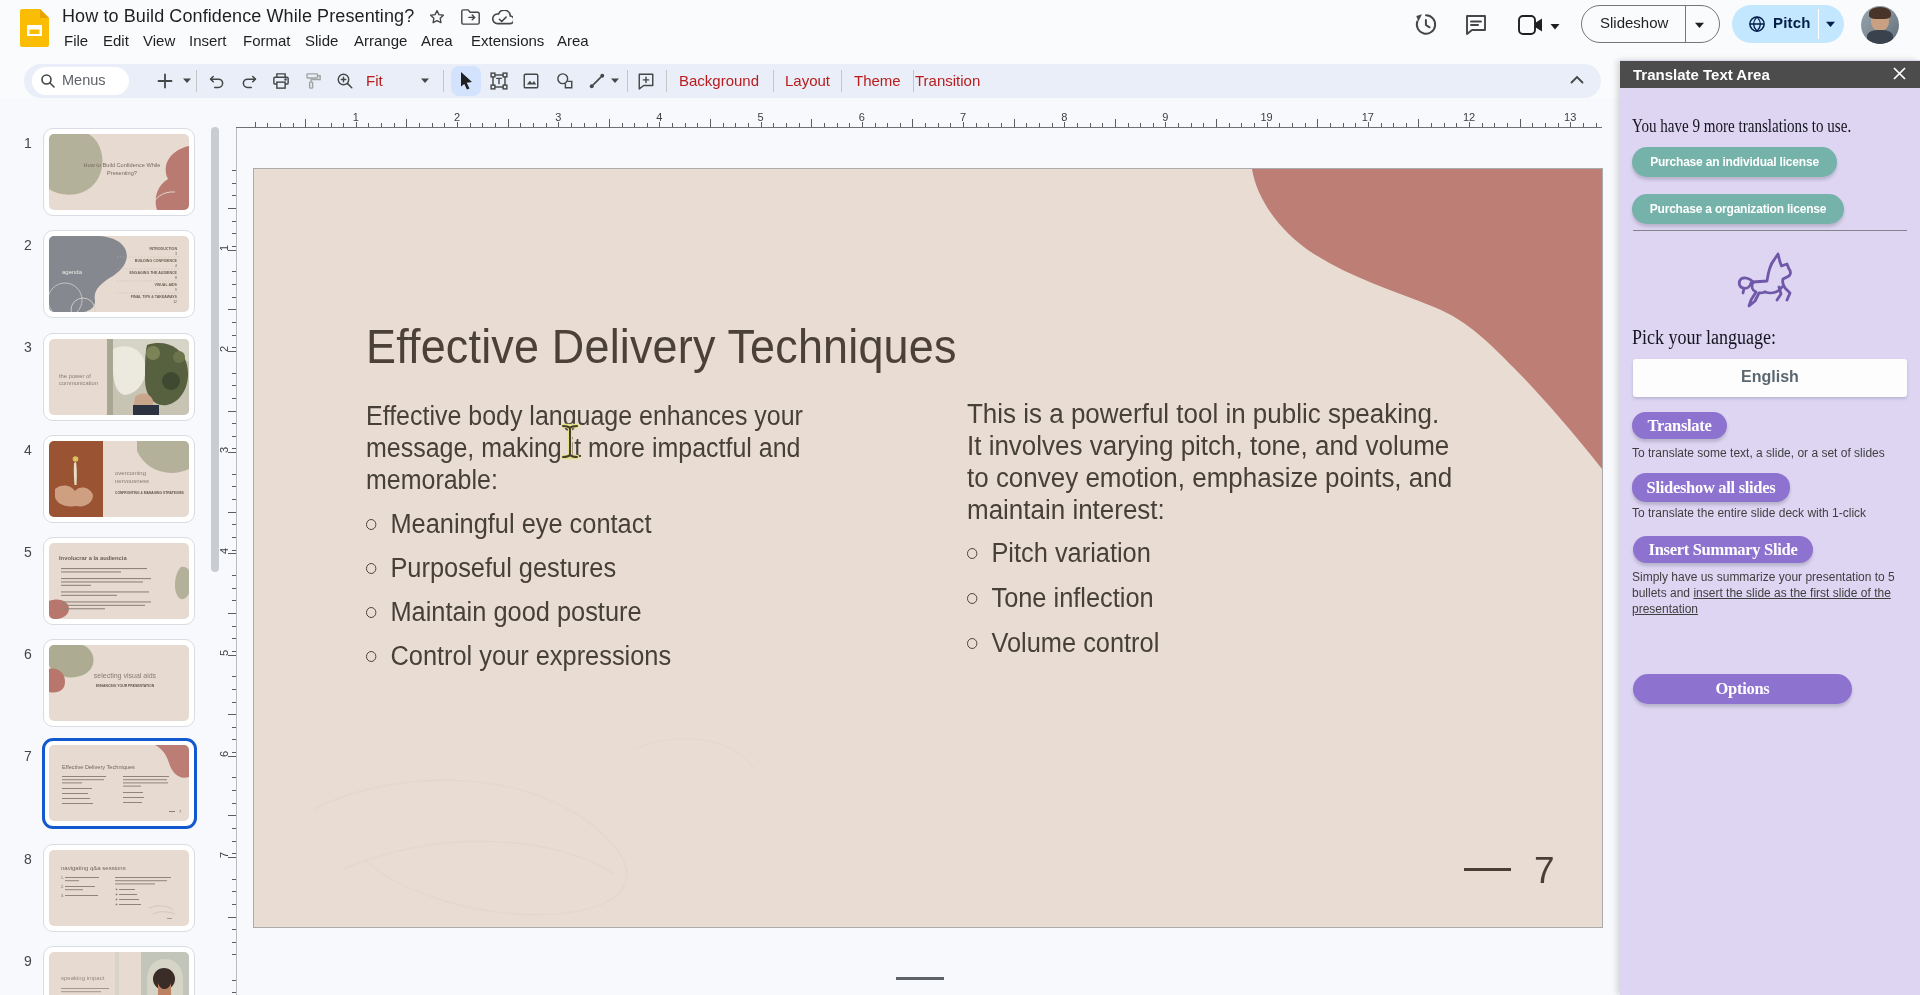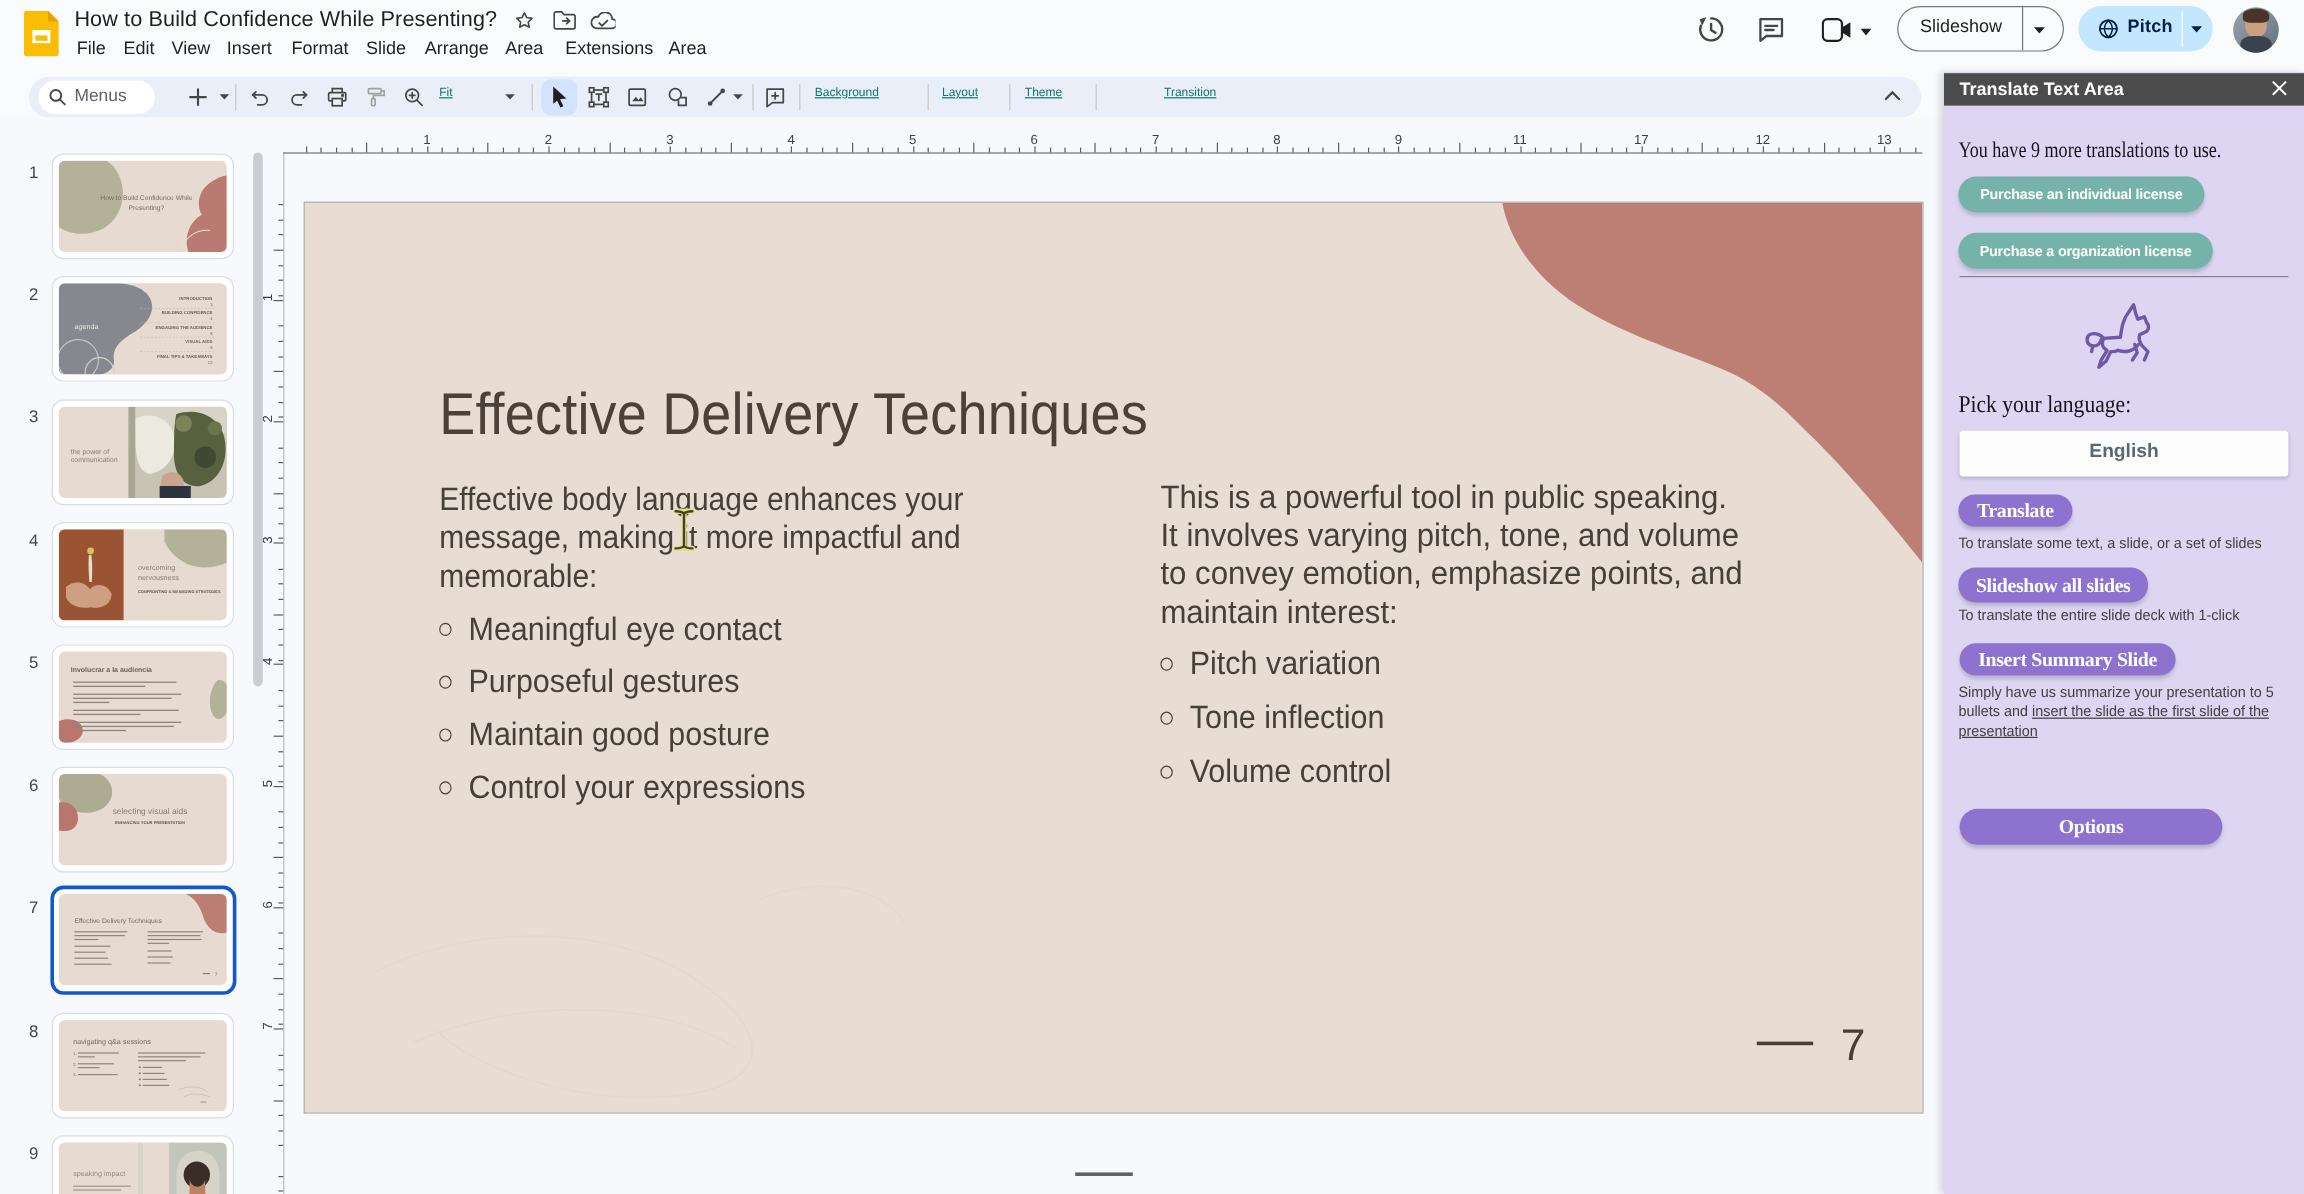--- a/index.html
+++ b/index.html
@@ -8,21 +8,21 @@
   .abs { position:absolute; }
 
   
   #header { position:absolute; left:0; top:0; width:1920px; height:62px; background:#f9fbfd; }
   #docTitle { position:absolute; left:62px; top:6px; font-size:18px; color:#1f1f1f; letter-spacing:0.1px; }
   .menuItem { position:absolute; top:32px; font-size:15px; color:#1f1f1f; }
 
   
   #toolbar { position:absolute; left:24px; top:64px; width:1577px; height:34px; background:#e9eef8; border-radius:17px; }
   .tsep { position:absolute; top:6px; width:1px; height:22px; background:#c4c7c5; }
-  .tbtn-txt { position:absolute; top:8px; font-size:10px; color:#0f766e;text-decoration:underline; }
+  .tbtn-txt { position:absolute; top:8px; font-size:15px; color:#b91c1c; }
   #menusBox { position:absolute; left:8px; top:3px; width:97px; height:28px; background:#fff; border-radius:14px; }
 
   
   #workspace { position:absolute; left:0; top:98px; width:1620px; height:897px; background:#f8f9fc; }
   
   #vline { position:absolute; left:236px; top:127px; width:1px; height:868px; background:#b9bbbe; }
   #hline { position:absolute; left:236px; top:127px; width:1366px; height:1px; background:#6e7073; }
 
   
   .thumbNum { position:absolute; left:18px; width:20px; text-align:center; font-size:14px; color:#444746; padding-top:3px; }
@@ -219,21 +219,21 @@
       <path d="M3 3 h18 v15 H9 l-6 4.5 Z" stroke-linejoin="round"></path>
       <path d="M12 7v7 M8.5 10.5h7" stroke-linecap="round"></path>
     </svg>
   <div class="tsep" style="left:642px"></div>
   <div class="tbtn-txt" style="left:655px">Background</div>
   <div class="tsep" style="left:749px"></div>
   <div class="tbtn-txt" style="left:761px">Layout</div>
   <div class="tsep" style="left:817px"></div>
   <div class="tbtn-txt" style="left:830px">Theme</div>
   <div class="tsep" style="left:889px"></div>
-  <div class="tbtn-txt" style="left:946px">Transition</div>
+  <div class="tbtn-txt" style="left:891px">Transition</div>
 
   <svg class="abs" style="left:1546px;top:11px" width="14" height="9" viewBox="0 0 14 9">
       <path d="M1.5 7.5 L7 2 L12.5 7.5" fill="none" stroke="#444746" stroke-width="1.8" stroke-linecap="round"></path>
     </svg>
 </div>
 
 <div id="workspace"></div>
 <div id="vline"></div>
 <div id="hline"></div>
 <div id="fsScroll"></div>
@@ -321,21 +321,21 @@
     <div class="rtick" style="left:1152.8px;top:122.5px;width:1px;height:4.5px"></div>
     <div class="rnum" style="left:1155.4px;top:111px">9</div>
     <div class="rtick" style="left:1165.4px;top:122px;width:1px;height:5px"></div>
     <div class="rtick" style="left:1178.1px;top:122.5px;width:1px;height:4.5px"></div>
     <div class="rtick" style="left:1190.7px;top:122.5px;width:1px;height:4.5px"></div>
     <div class="rtick" style="left:1203.4px;top:122.5px;width:1px;height:4.5px"></div>
     <div class="rtick" style="left:1216.0px;top:119.0px;width:1px;height:8px"></div>
     <div class="rtick" style="left:1228.7px;top:122.5px;width:1px;height:4.5px"></div>
     <div class="rtick" style="left:1241.3px;top:122.5px;width:1px;height:4.5px"></div>
     <div class="rtick" style="left:1254.0px;top:122.5px;width:1px;height:4.5px"></div>
-    <div class="rnum" style="left:1256.6px;top:111px">11</div>
+    <div class="rnum" style="left:1256.6px;top:111px">19</div>
     <div class="rtick" style="left:1266.6px;top:122px;width:1px;height:5px"></div>
     <div class="rtick" style="left:1279.2px;top:122.5px;width:1px;height:4.5px"></div>
     <div class="rtick" style="left:1291.9px;top:122.5px;width:1px;height:4.5px"></div>
     <div class="rtick" style="left:1304.5px;top:122.5px;width:1px;height:4.5px"></div>
     <div class="rtick" style="left:1317.2px;top:119.0px;width:1px;height:8px"></div>
     <div class="rtick" style="left:1329.8px;top:122.5px;width:1px;height:4.5px"></div>
     <div class="rtick" style="left:1342.5px;top:122.5px;width:1px;height:4.5px"></div>
     <div class="rtick" style="left:1355.1px;top:122.5px;width:1px;height:4.5px"></div>
     <div class="rnum" style="left:1357.8px;top:111px">17</div>
     <div class="rtick" style="left:1367.8px;top:122px;width:1px;height:5px"></div>

